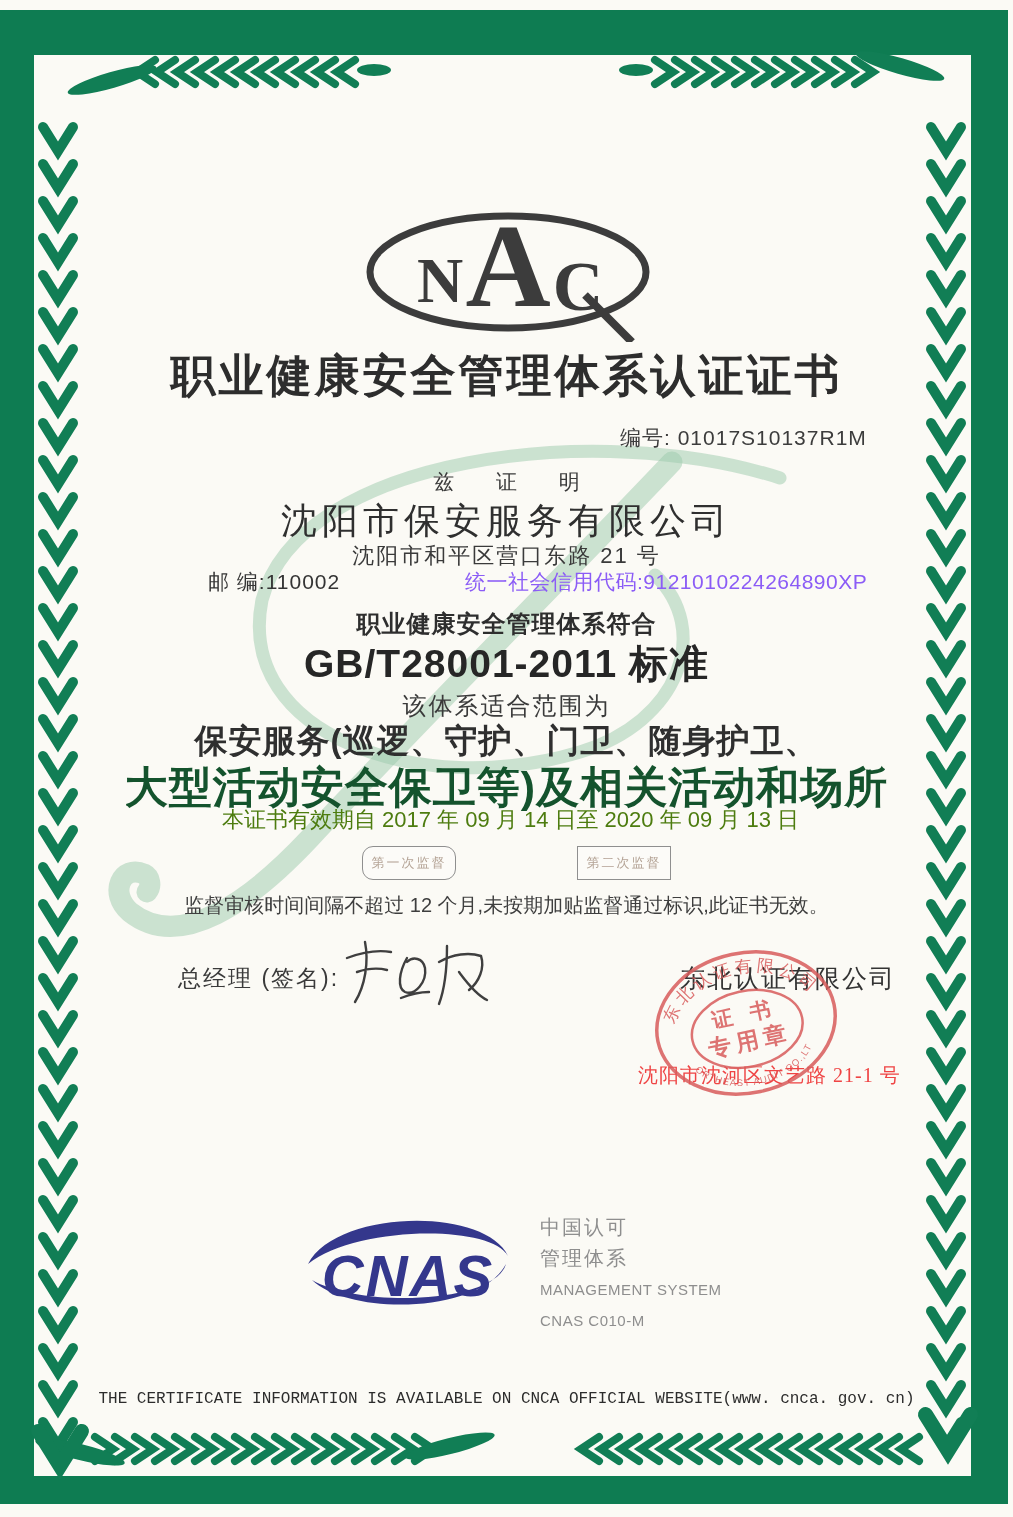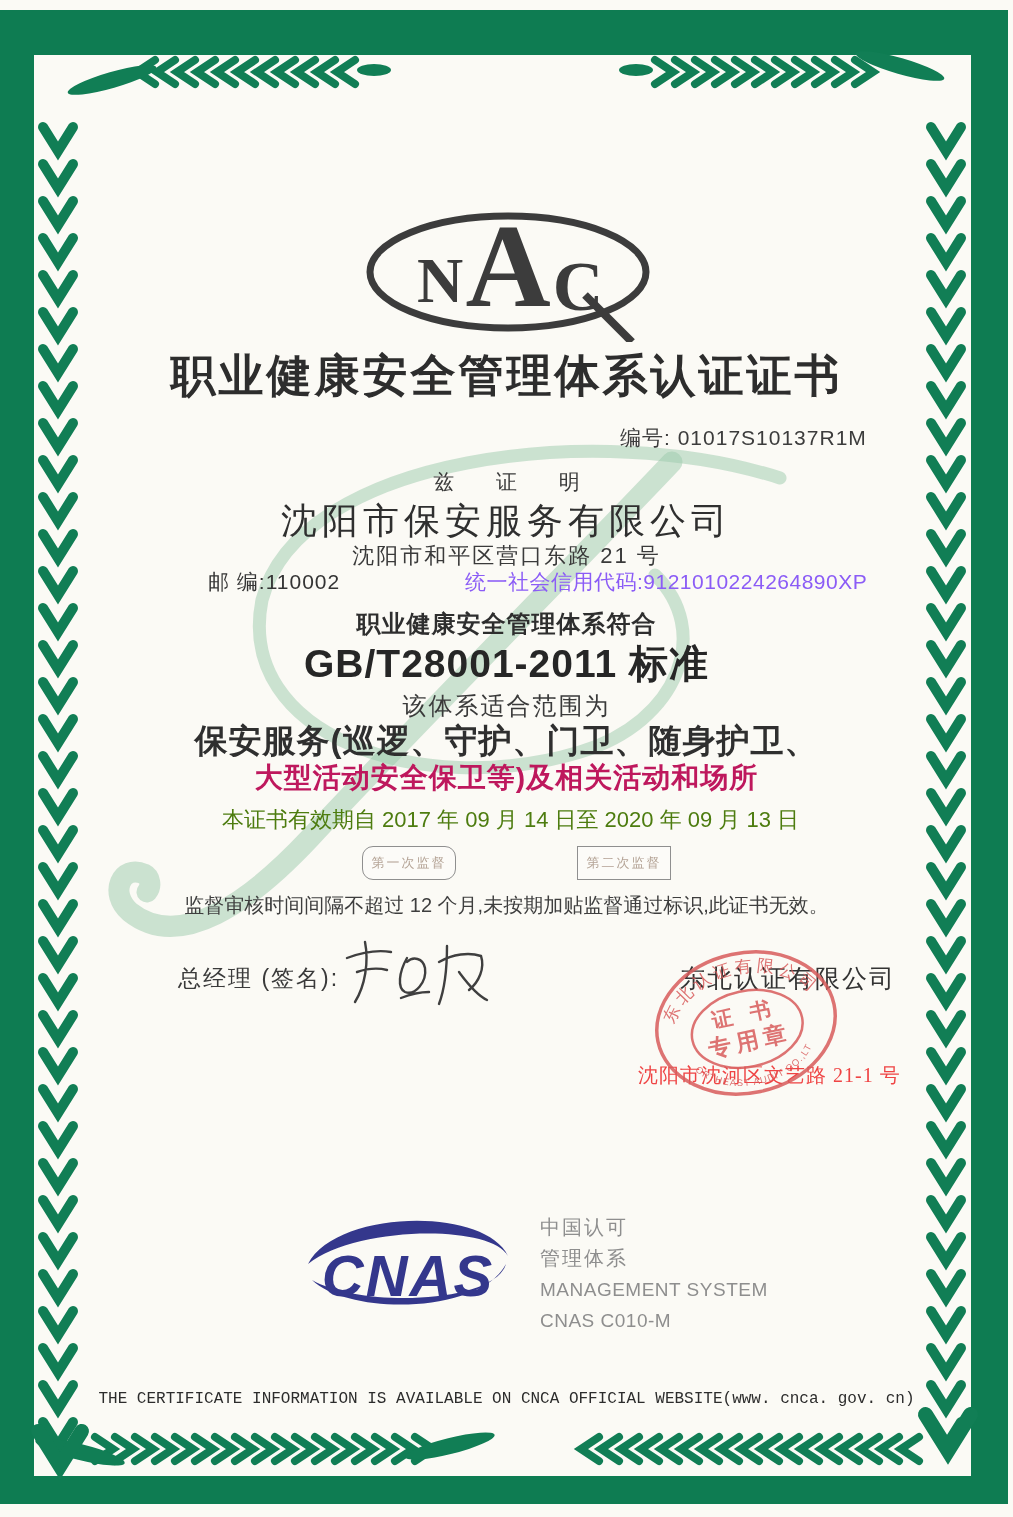--- a/index.html
+++ b/index.html
@@ -16,33 +16,33 @@
   .certno{left:620px;top:424px;font-size:21px;letter-spacing:1px;color:#3c3c3c;}
   .attest{top:468px;font-size:21px;word-spacing:36px;color:#3a3a3a;}
   .company{top:497px;font-size:36px;font-weight:500;letter-spacing:5px;color:#2f2f2f;}
   .caddr{top:541px;font-size:22px;letter-spacing:2px;}
   .postal{left:208px;top:568px;font-size:21px;letter-spacing:1px;color:#343434;}
   .credit{left:465px;top:568px;font-size:21px;letter-spacing:0.5px;color:#8b5cf6;}
   .conform{top:608px;font-size:24px;font-weight:700;letter-spacing:1px;color:#2e2e2e;}
   .standard{top:637px;font-size:39px;font-weight:700;letter-spacing:1px;color:#262626;}
   .scopeintro{top:690px;font-size:24px;letter-spacing:2px;}
   .scope1{top:719px;font-size:33px;font-weight:600;letter-spacing:1px;color:#2f2f2f;}
-  .scope2{top:759px;font-size:28px;font-weight:600;letter-spacing:1px;color:#be185d;}
+  .scope2{top:759px;font-size:43px;font-weight:600;letter-spacing:1px;color:#14532d;}
   .validity{top:805px;font-size:22px;color:#4d7c0f;margin-left:8px;}
   .supbox{position:absolute;top:846px;width:92px;height:32px;line-height:32px;
         border:1px solid #8f8f8f;text-align:center;font-size:13px;letter-spacing:2px;
         color:#b3a294;background:rgba(255,255,255,.3);}
   .box1{left:362px;border-radius:11px;} .box2{left:577px;}
   .note{top:892px;font-size:20px;color:#3e3e3e;}
   .siglabel{left:178px;top:963px;font-size:23px;letter-spacing:2px;}
   .issuer{left:680px;top:962px;font-size:25px;letter-spacing:2px;color:#333333;}
   .dateline{left:178px;top:1056px;font-size:22px;letter-spacing:1px;}
   .iaddr{left:638px;top:1062px;font-size:20px;letter-spacing:1px;color:#ef4444;font-family:Liberation Serif, serif;}
   .cnastext{left:540px;top:1212px;font-size:20px;line-height:31px;color:#8e8e8e;letter-spacing:2px;}
-  .cnastext .en{letter-spacing:0.5px;font-size:19px;}
+  .cnastext .en{letter-spacing:0.5px;font-size:15px;}
   .footcn{top:1358px;font-size:19px;letter-spacing:1px;color:#2c2c2c;}
   .footen{top:1390px;font-size:16px;font-family:"Liberation Mono",monospace;color:#2c2c2c;}
 </style>
 </head>
 <body>
 
 <div class="page">
 
   <div class="green-frame"></div>
 

